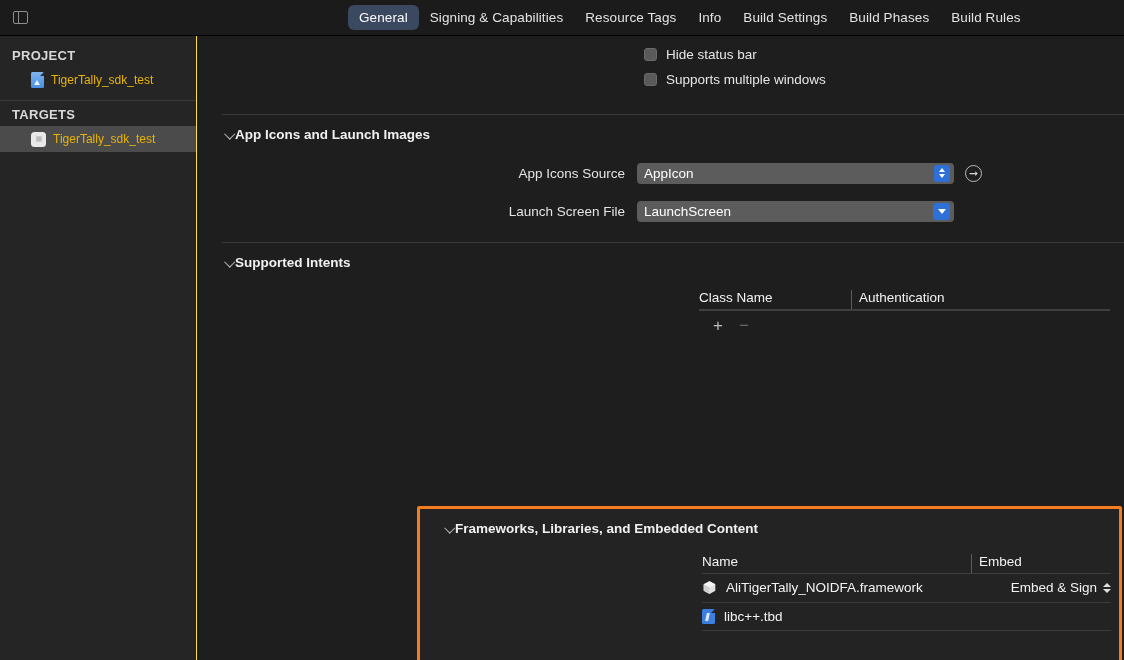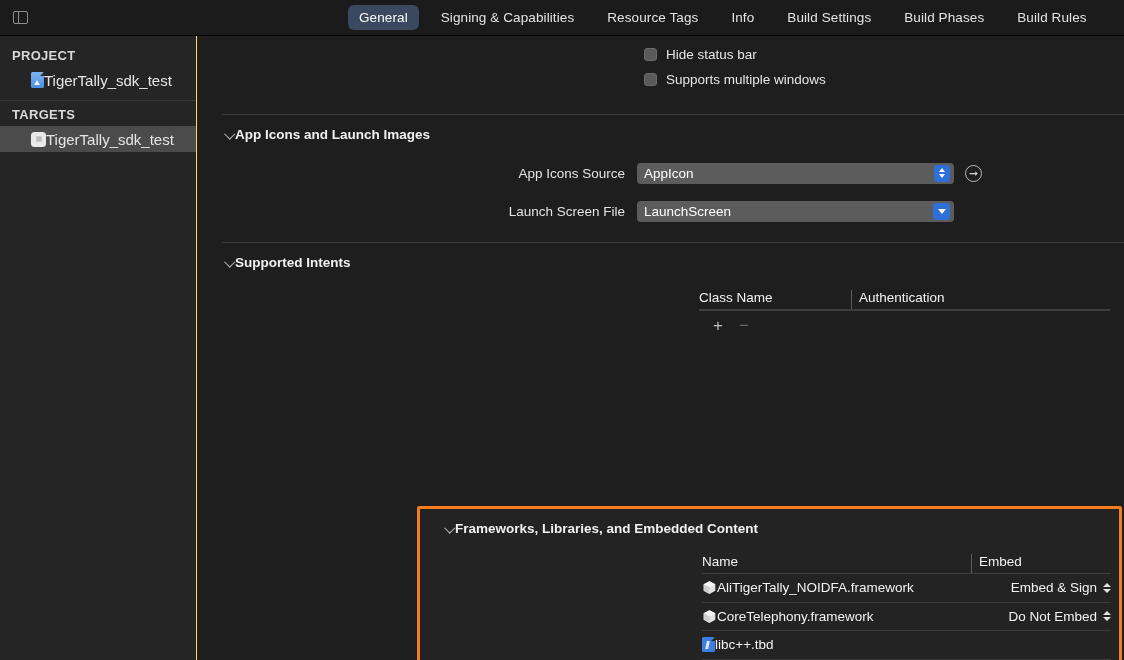--- a/index.html
+++ b/index.html
@@ -19,21 +19,21 @@
     display: flex; align-items: center;
     border-bottom: 1px solid #000;
     position: relative;
   }
   .sidebar-toggle {
     width: 40px; display: flex; align-items: center; justify-content: center;
   }
   .sb-icon { width: 15px; height: 13px; border: 1.4px solid #8e8e8e; border-radius: 2px; position: relative; }
   .sb-icon::after { content: ""; position: absolute; left: 4.5px; top: 0; bottom: 0; width: 1.4px; background: #8e8e8e; }
 
-  .tabs { display: flex; align-items: center; gap: 11px; margin-left: 308px; }
+  .tabs { display: flex; align-items: center; gap: 0px; margin-left: 308px; }
   .tab {
     font-size: 13.5px; color: #e3e3e3;
     padding: 5px 11px; border-radius: 6px;
     white-space: nowrap; letter-spacing: 0.1px;
   }
   .tab.active { background: #3a4860; color: #ffffff; }
 
   
   .body { flex: 1; display: flex; min-height: 0; }
 
@@ -43,23 +43,23 @@
     background: #252525;
     border-right: 1px solid #fde047;
     padding-top: 8px;
     position: relative;
   }
   .group-title {
     font-size: 13px; font-weight: bold; color: #d8d8d8;
     padding: 4px 0 4px 12px; letter-spacing: 0.3px;
   }
   .side-row {
-    display: flex; align-items: center; 
+    display: flex; align-items: center; gap: 7px;
     padding: 4px 0 4px 31px;
-    font-size: 15px; color: #e5e5e5;
+    font-size: 12px; color: #eab308;
     height: 26px;
   }
   .side-row.selected { background: #4b4b4b; }
   .divider-h { height: 1px; background: #3a3a3a; margin: 7px 0 2px 0; }
 
   .proj-icon {
     width: 13px; height: 16px; border-radius: 1.5px;
     background: linear-gradient(#7fb4ef, #4a8fe0);
     position: relative; flex: none;
   }
@@ -183,21 +183,21 @@
     position: absolute; left: 220px; right: 2px; top: 470px; bottom: -3px;
     border: 3px solid #f57c1f; border-radius: 2px;
     background: #232323;
   }
   .fw-rows { margin-left: 282px; margin-right: 8px; }
   .fw-row {
     display: flex; align-items: center; height: 28.5px;
     border-bottom: 1px solid #3a3a3a;
     font-size: 13.5px; color: #f2f2f2;
   }
-  .fw-name { display: flex; flex: 1; }
+  .fw-name { display: flex; gap: 9px; flex: 1; }
   .fw-embed { display: flex; align-items: center; gap: 6px; white-space: nowrap; }
   .mini-stepper {
     display: inline-flex; flex-direction: column; gap: 2px; align-items: center;
   }
   .mini-stepper i {
     width: 0; height: 0; border-left: 4px solid transparent; border-right: 4px solid transparent; display: block;
   }
   .mini-stepper i.u { border-bottom: 4.5px solid #e0e0e0; }
   .mini-stepper i.d { border-top: 4.5px solid #e0e0e0; }
 
@@ -342,37 +342,20 @@
             </div>
             <div class="fw-embed">
               <span>Embed &amp; Sign</span>
               <span class="mini-stepper">
                   <i class="u"></i>
                   <i class="d"></i>
                 </span>
             </div>
           </div>
 
-          <div class="fw-row">
-            <div class="fw-name">
-              <svg class="cube" viewBox="0 0 16 16">
-                <path d="M8 1.2 14.2 4.6v6.8L8 14.8 1.8 11.4V4.6z" fill="#e2e2e2"></path>
-                <path d="M8 1.2 14.2 4.6 8 8 1.8 4.6z" fill="#f5f5f5"></path>
-                <path d="M8 8v6.8L1.8 11.4V4.6z" fill="#cfcfcf"></path>
-              </svg>
-              <span>CoreTelephony.framework</span>
-            </div>
-            <div class="fw-embed">
-              <span>Do Not Embed</span>
-              <span class="mini-stepper">
-                  <i class="u"></i>
-                  <i class="d"></i>
-                </span>
-            </div>
-          </div>
 
           <div class="fw-row">
             <div class="fw-name">
               <span class="tbd-icon"></span>
               <span>libc++.tbd</span>
             </div>
             <div class="fw-embed"></div>
           </div>
 
           <div class="fw-row" style="border-bottom:none">

